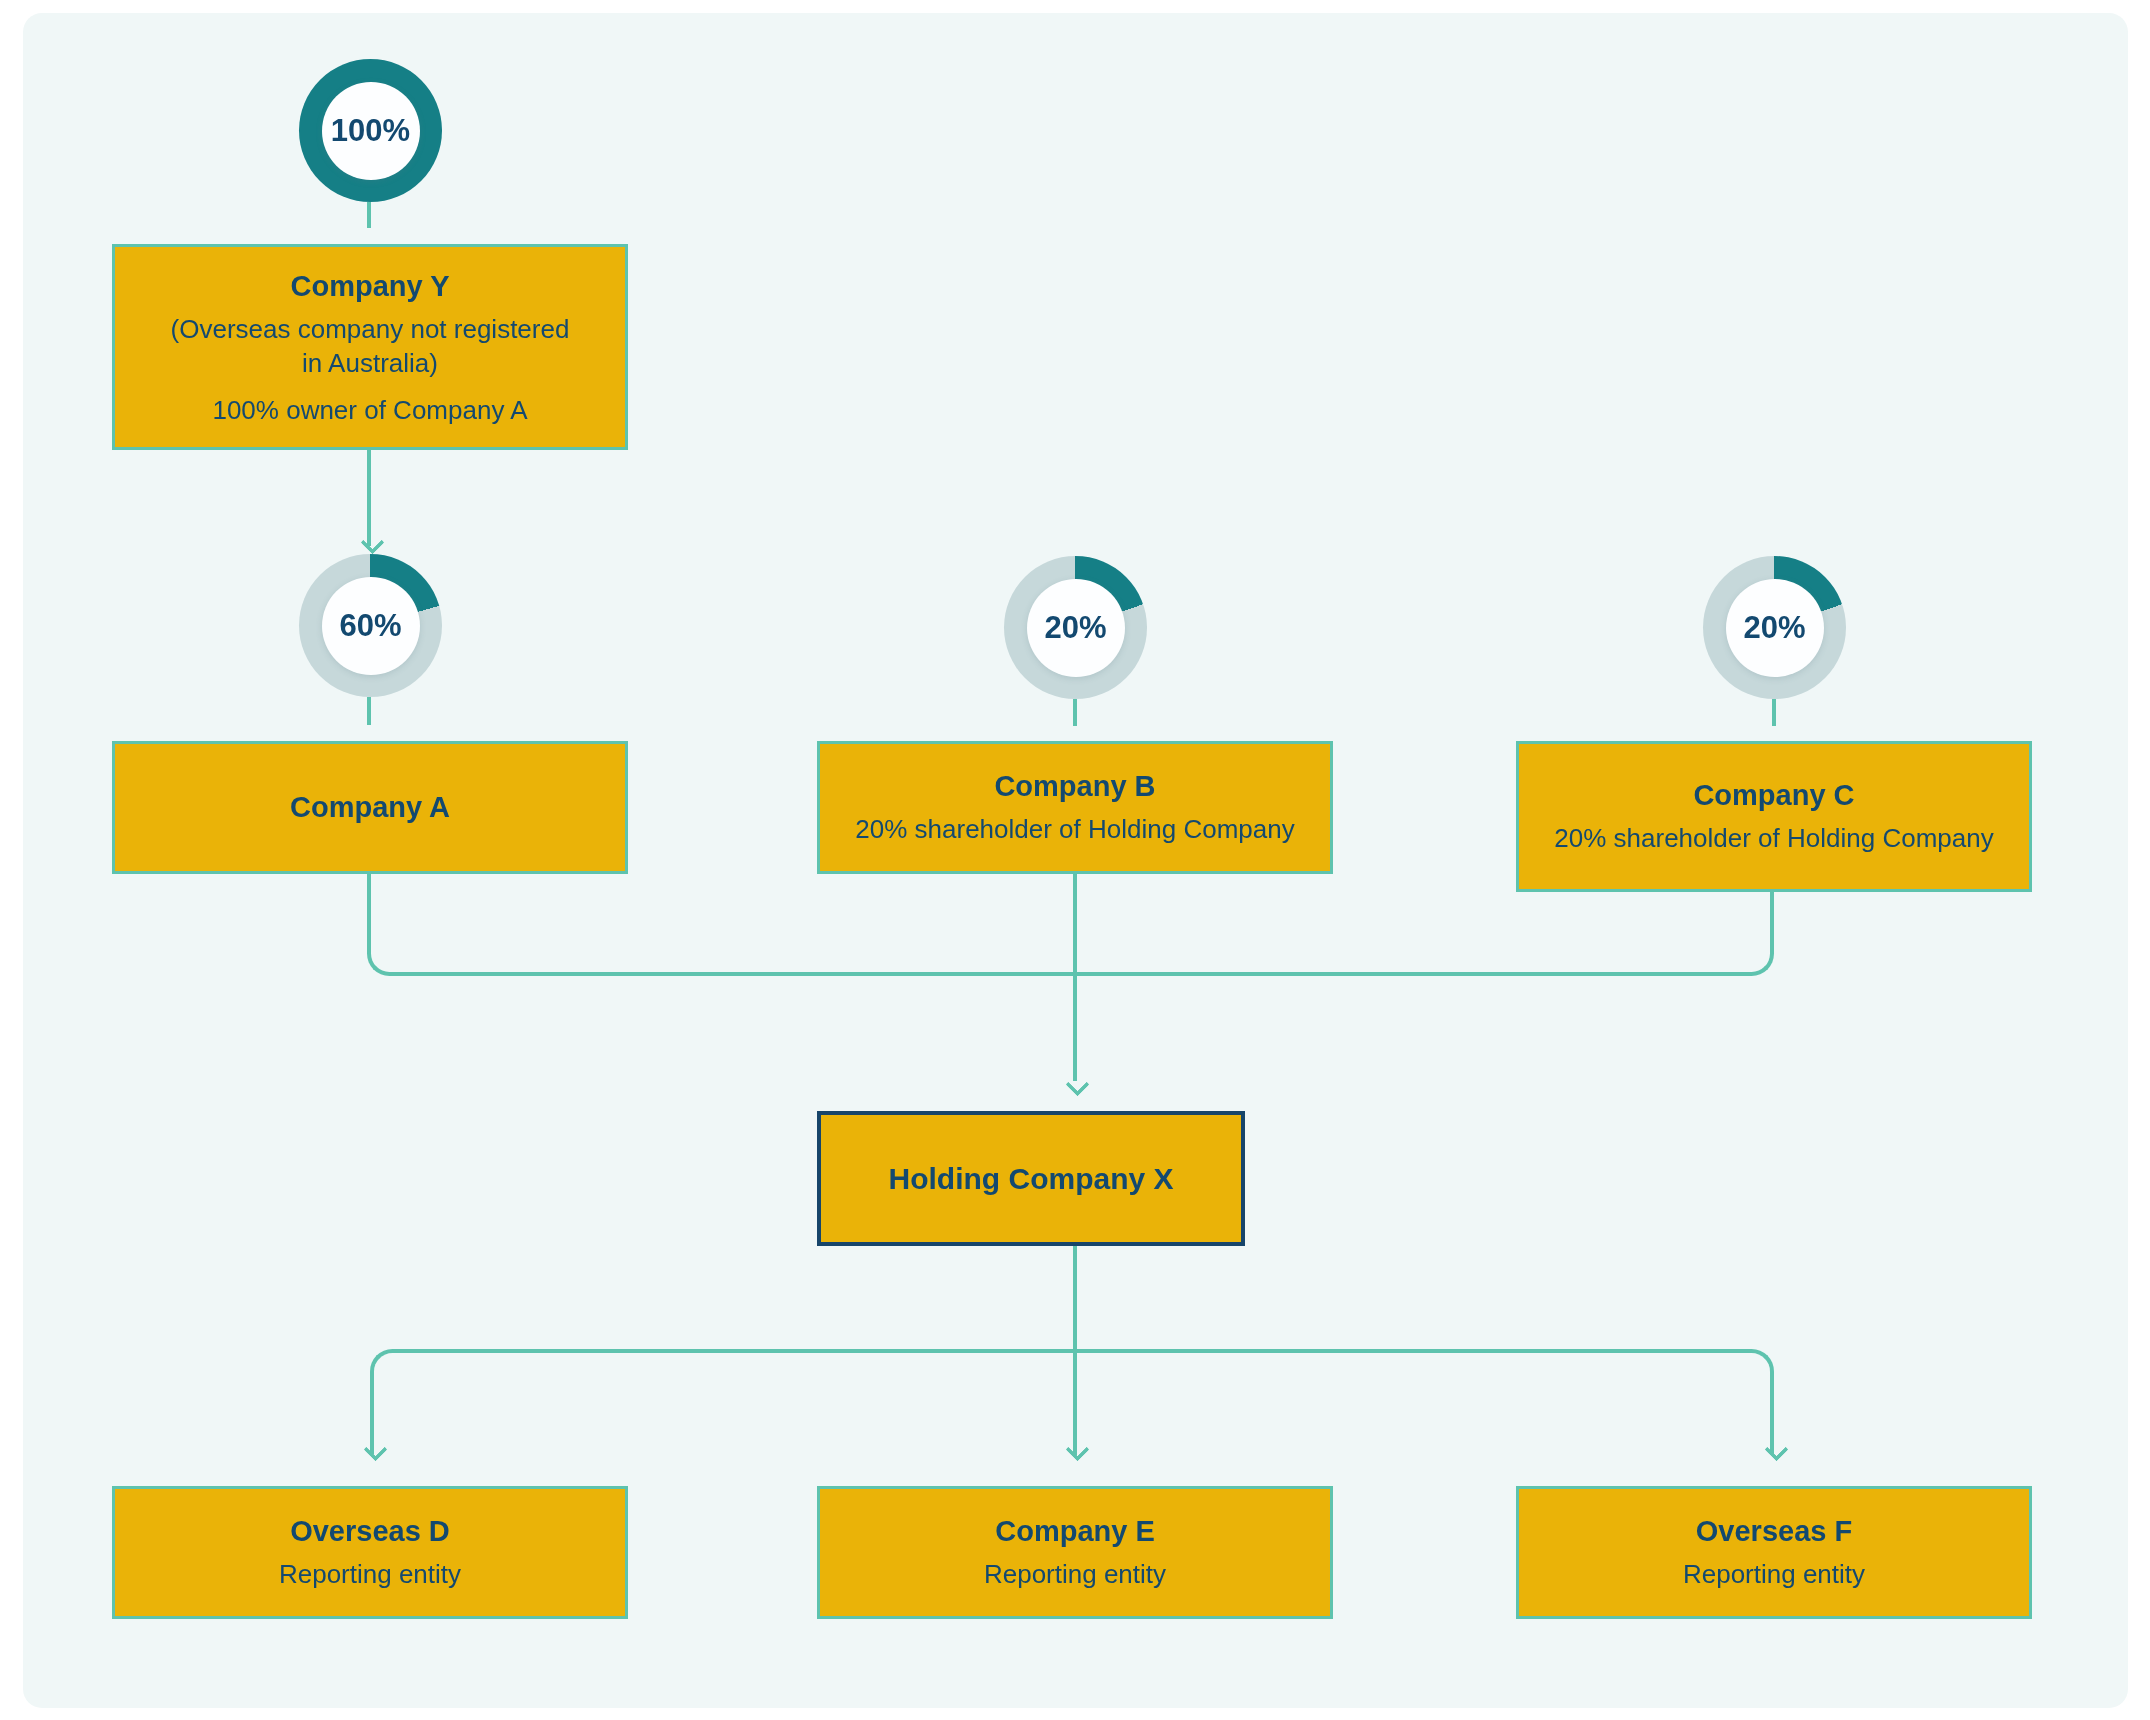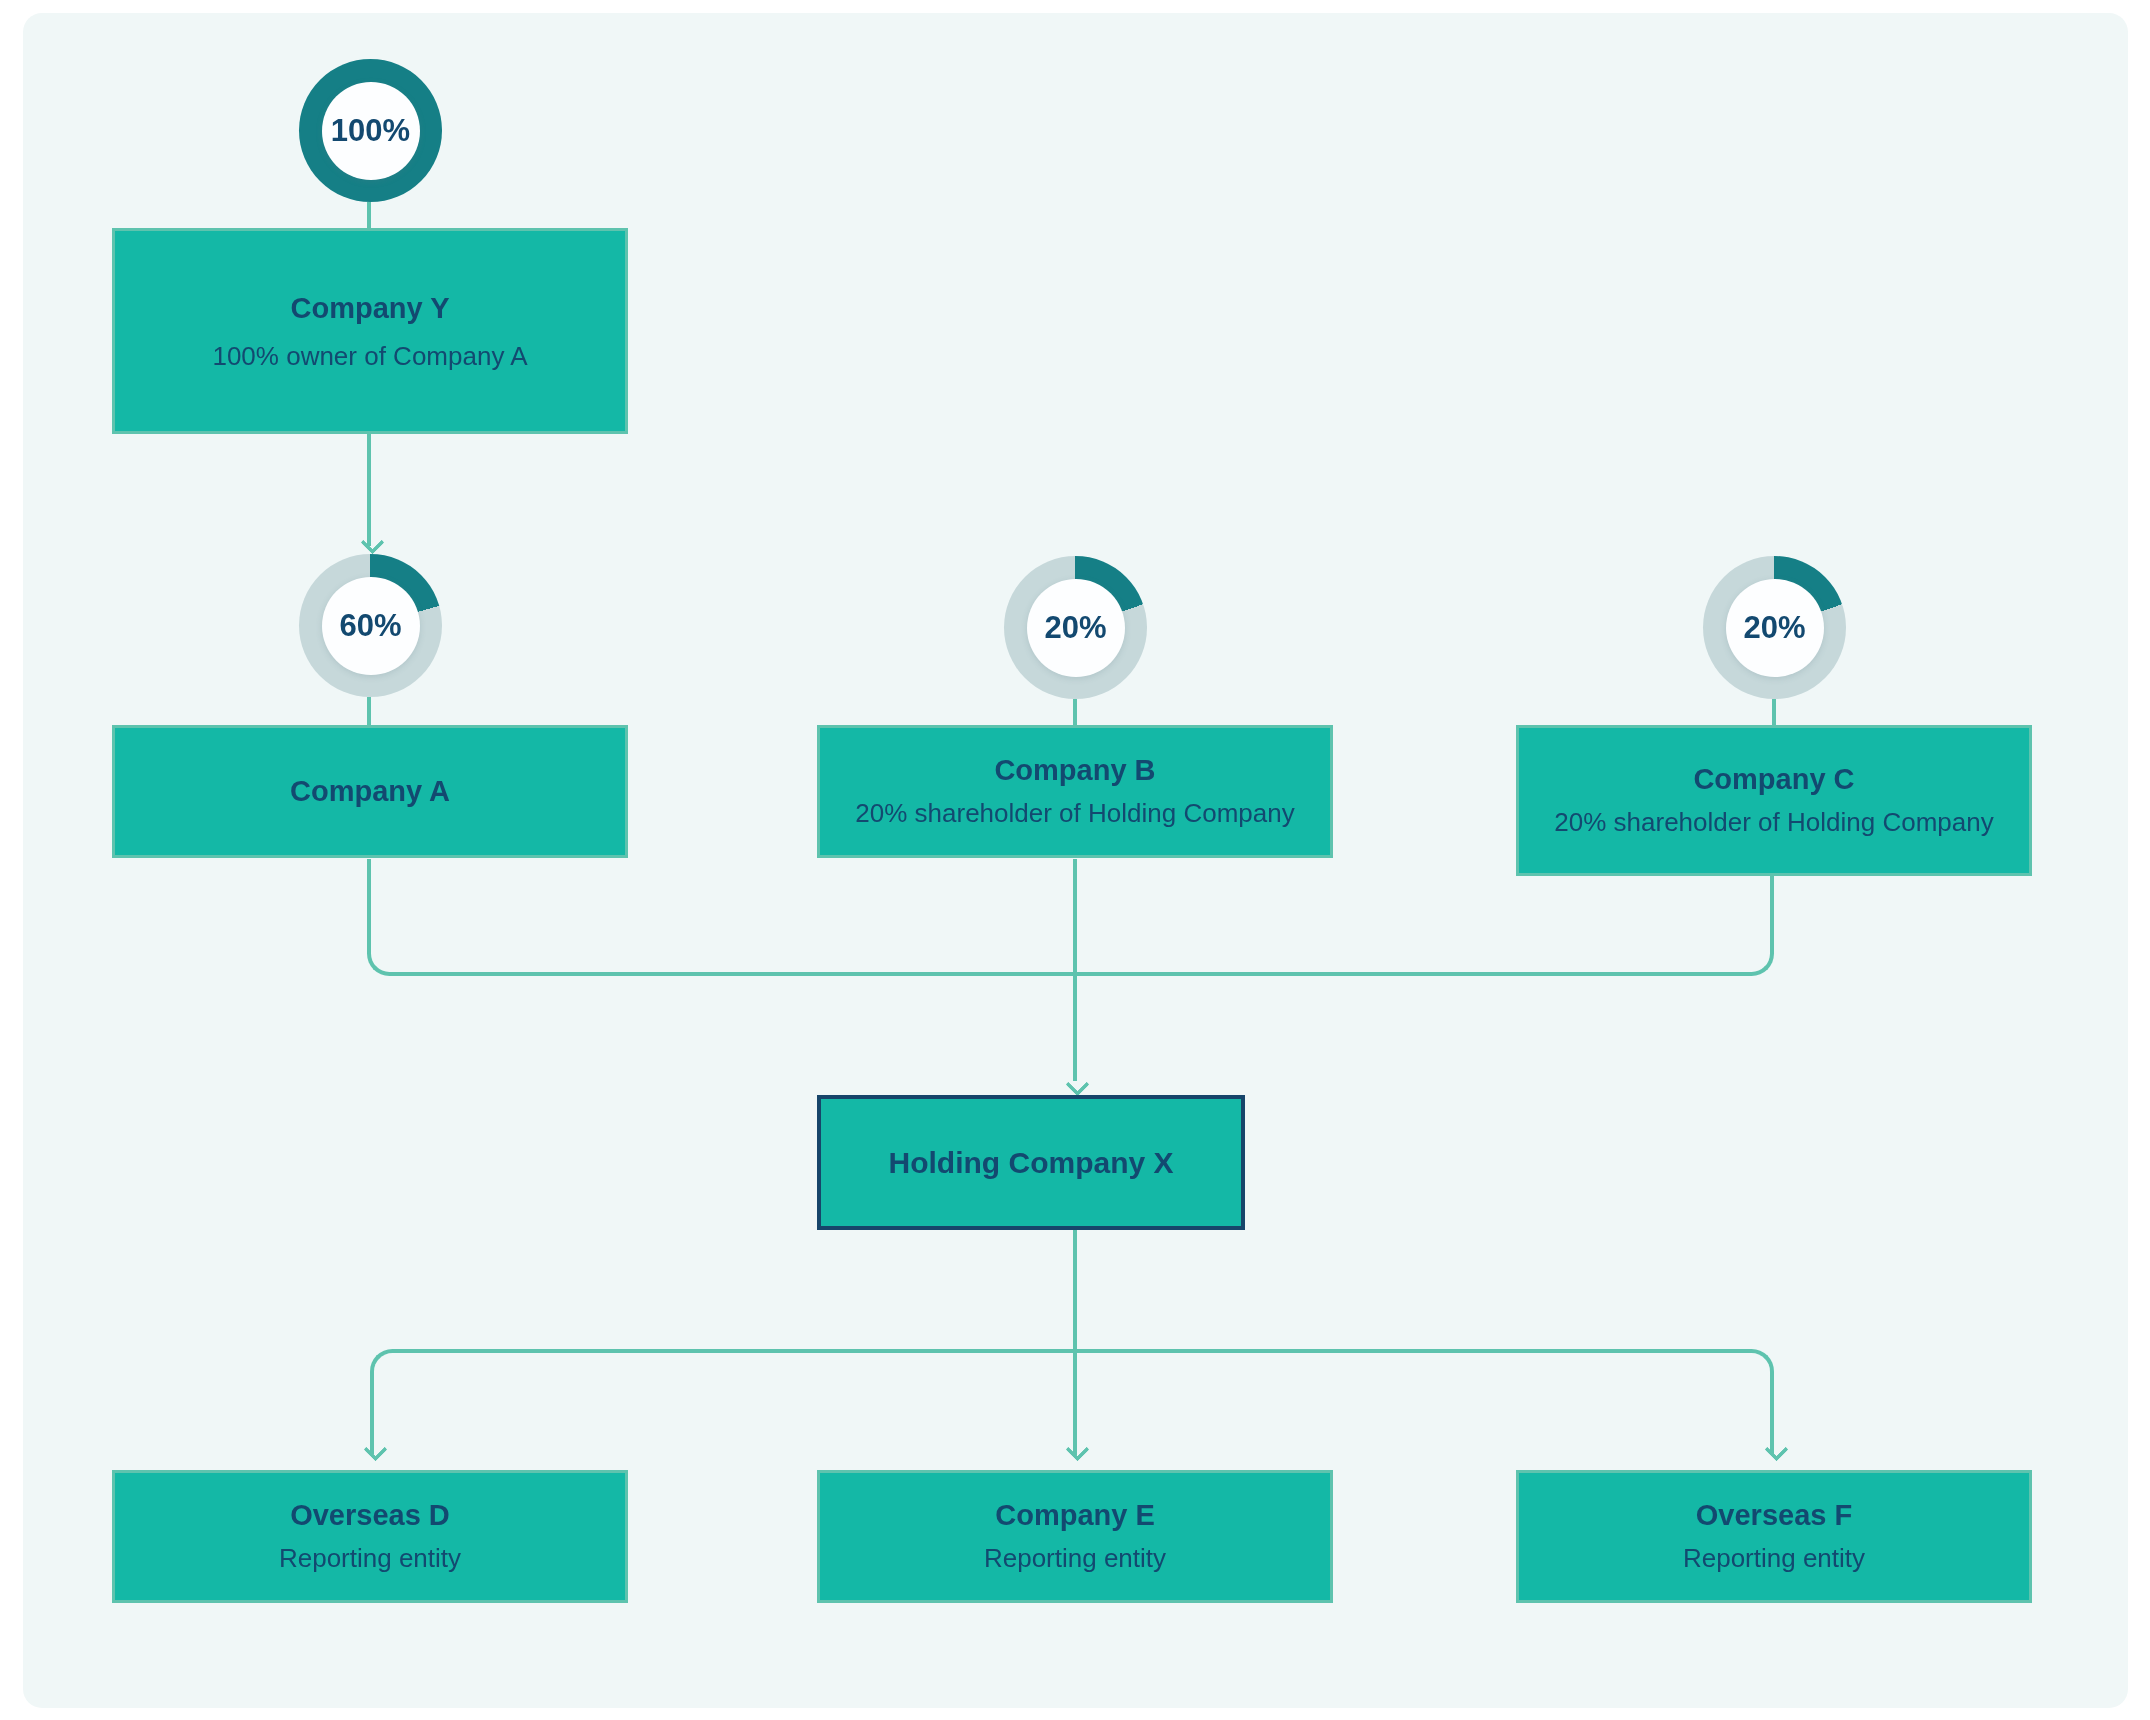--- a/index.html
+++ b/index.html
@@ -2,23 +2,23 @@
 <html style="--panel: #f0f7f7; --mint: #5ec3ae; --navy: #134970; --navy-border: #17456a;font-size:13.8px"><head>
 <meta charset="utf-8">
 <style>
   html,body{margin:0;padding:0;background:#ffffff;overflow:hidden;}
   body{width:2151px;height:1721px;position:relative;
        font-family:"Liberation Sans","DejaVu Sans",sans-serif;}
   .panel{position:absolute;left:23px;top:13px;right:23px;bottom:13px;
          background:var(--panel,#f0f7f7);border-radius:19px;}
 
   
-  .node{position:absolute;background:#14b8a6;border:3.4px solid var(--mint,#5ec3ae);
+  .node{position:absolute;background:#eab308;border:3.4px solid var(--mint,#5ec3ae);
         display:flex;flex-direction:column;align-items:center;justify-content:center;
-        text-align:center;box-sizing:border-box;}
+        text-align:center;box-sizing:border-box;margin-top:16px;}
   .node.holding{border:4.3px solid var(--navy-border,#17456a);}
   .title{font-size:29px;font-weight:700;color:var(--navy,#134970);line-height:1.25;}
   .sub{font-size:26px;font-weight:400;color:var(--navy,#134970);line-height:1.3;margin-top:8.6px;}
   .sub.wrap{max-width:404px;}
   .note{font-size:26px;font-weight:400;color:var(--navy,#134970);margin-top:13.8px;}
   .holding .title{font-size:30px;}
 
   
   .donut{position:absolute;width:143px;height:143px;border-radius:50%;
          display:flex;align-items:center;justify-content:center;text-align:center;}
@@ -85,20 +85,21 @@
 <div class="line v" style="left:1073px;top:1230px;height:122px"></div>
 <div class="line elbow-tl" style="left:370px;top:1349px;width:706px;height:105px"></div>
 <div class="line elbow-tr" style="left:1075px;top:1349px;width:699px;height:105px"></div>
 <div class="line v" style="left:1073px;top:1353px;height:102px"></div>
 <div class="chev" style="left:367px;top:1441px"></div>
 <div class="chev" style="left:1069px;top:1441px"></div>
 <div class="chev" style="left:1768px;top:1441px"></div>
 
 <div class="node" style="left:112px;top:228px;width:516px;height:206px">
   <div class="title">Company Y</div>
+  <div class="sub wrap">(Overseas company not registered in Australia)</div>
   <div class="note">100% owner of Company A</div>
 </div>
 
 <div class="node" style="left:112px;top:725px;width:516px;height:133px">
   <div class="title">Company A</div>
 </div>
 <div class="node" style="left:817px;top:725px;width:516px;height:133px">
   <div class="title">Company B</div>
   <div class="sub">20% shareholder of Holding Company</div>
 </div>

